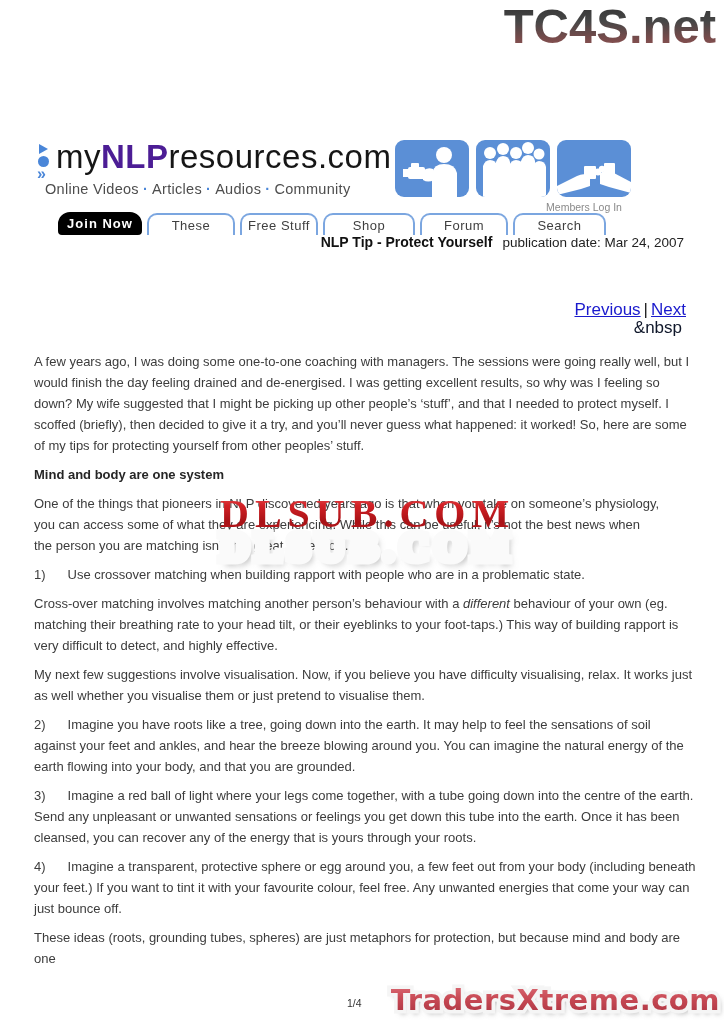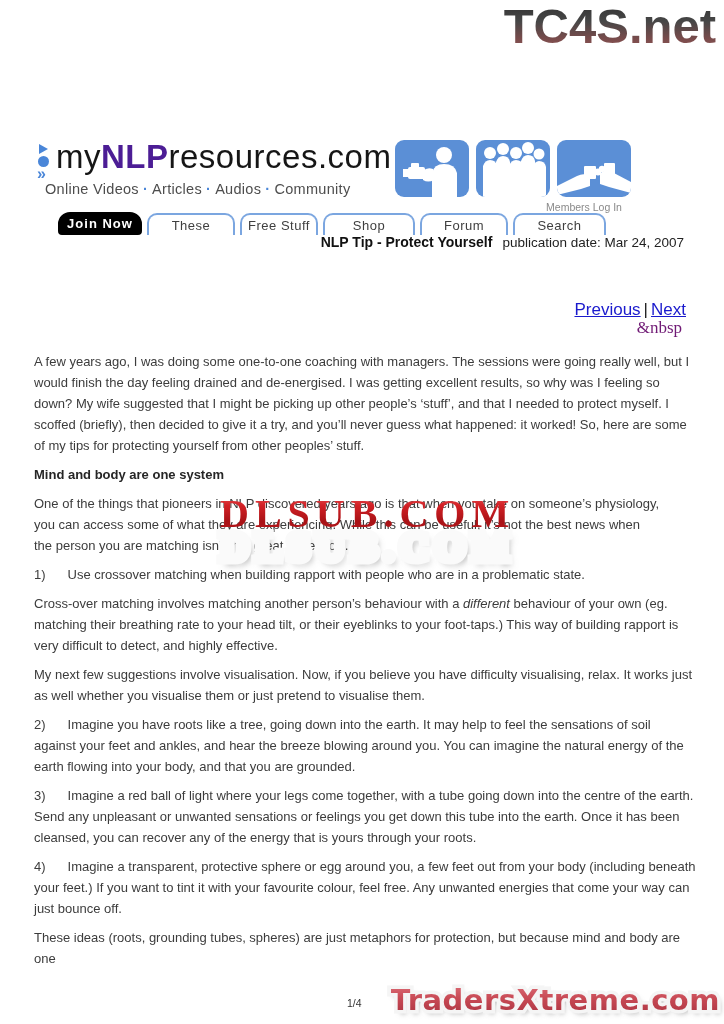--- a/index.html
+++ b/index.html
@@ -41,21 +41,21 @@
   .w-join{width:84px}.w-home{width:88px}.w-free{width:78px}.w-shop{width:92px}
   .w-forum{width:88px}.w-search{width:93px}
 
   
   .title-row{position:absolute;top:234px;right:40px;font-size:13.5px;color:#222;white-space:nowrap;}
   .title-row .t{font-weight:bold;font-size:14px;color:#111;margin-right:10px;}
   .pager{position:absolute;top:301px;right:38px;text-align:right;font-size:17px;
          color:#222;line-height:17px;}
   .pager a{color:#1a1acd;text-decoration:underline;cursor:pointer;}
   .pager .bar{margin:0 3px;color:#222;}
-  .pager .nbsp{margin-top:1px;margin-right:4px;color:#701a75;font-family:Liberation Serif, serif;}
+  .pager .nbsp{margin-top:1px;margin-right:4px;color:#0f172a;}
 
   
   .content{position:absolute;left:34px;top:351px;width:662px;font-size:13px;
            line-height:21px;color:#3c3c3c;}
   .content p,.content h3,.content .p2{margin:0 0 8px 0;}
   .content h3{font-size:13px;font-weight:bold;color:#262626;}
   .item .num{margin-right:22px;}
   .p2{position:relative;}
   .p2 .line{white-space:nowrap;}
 

